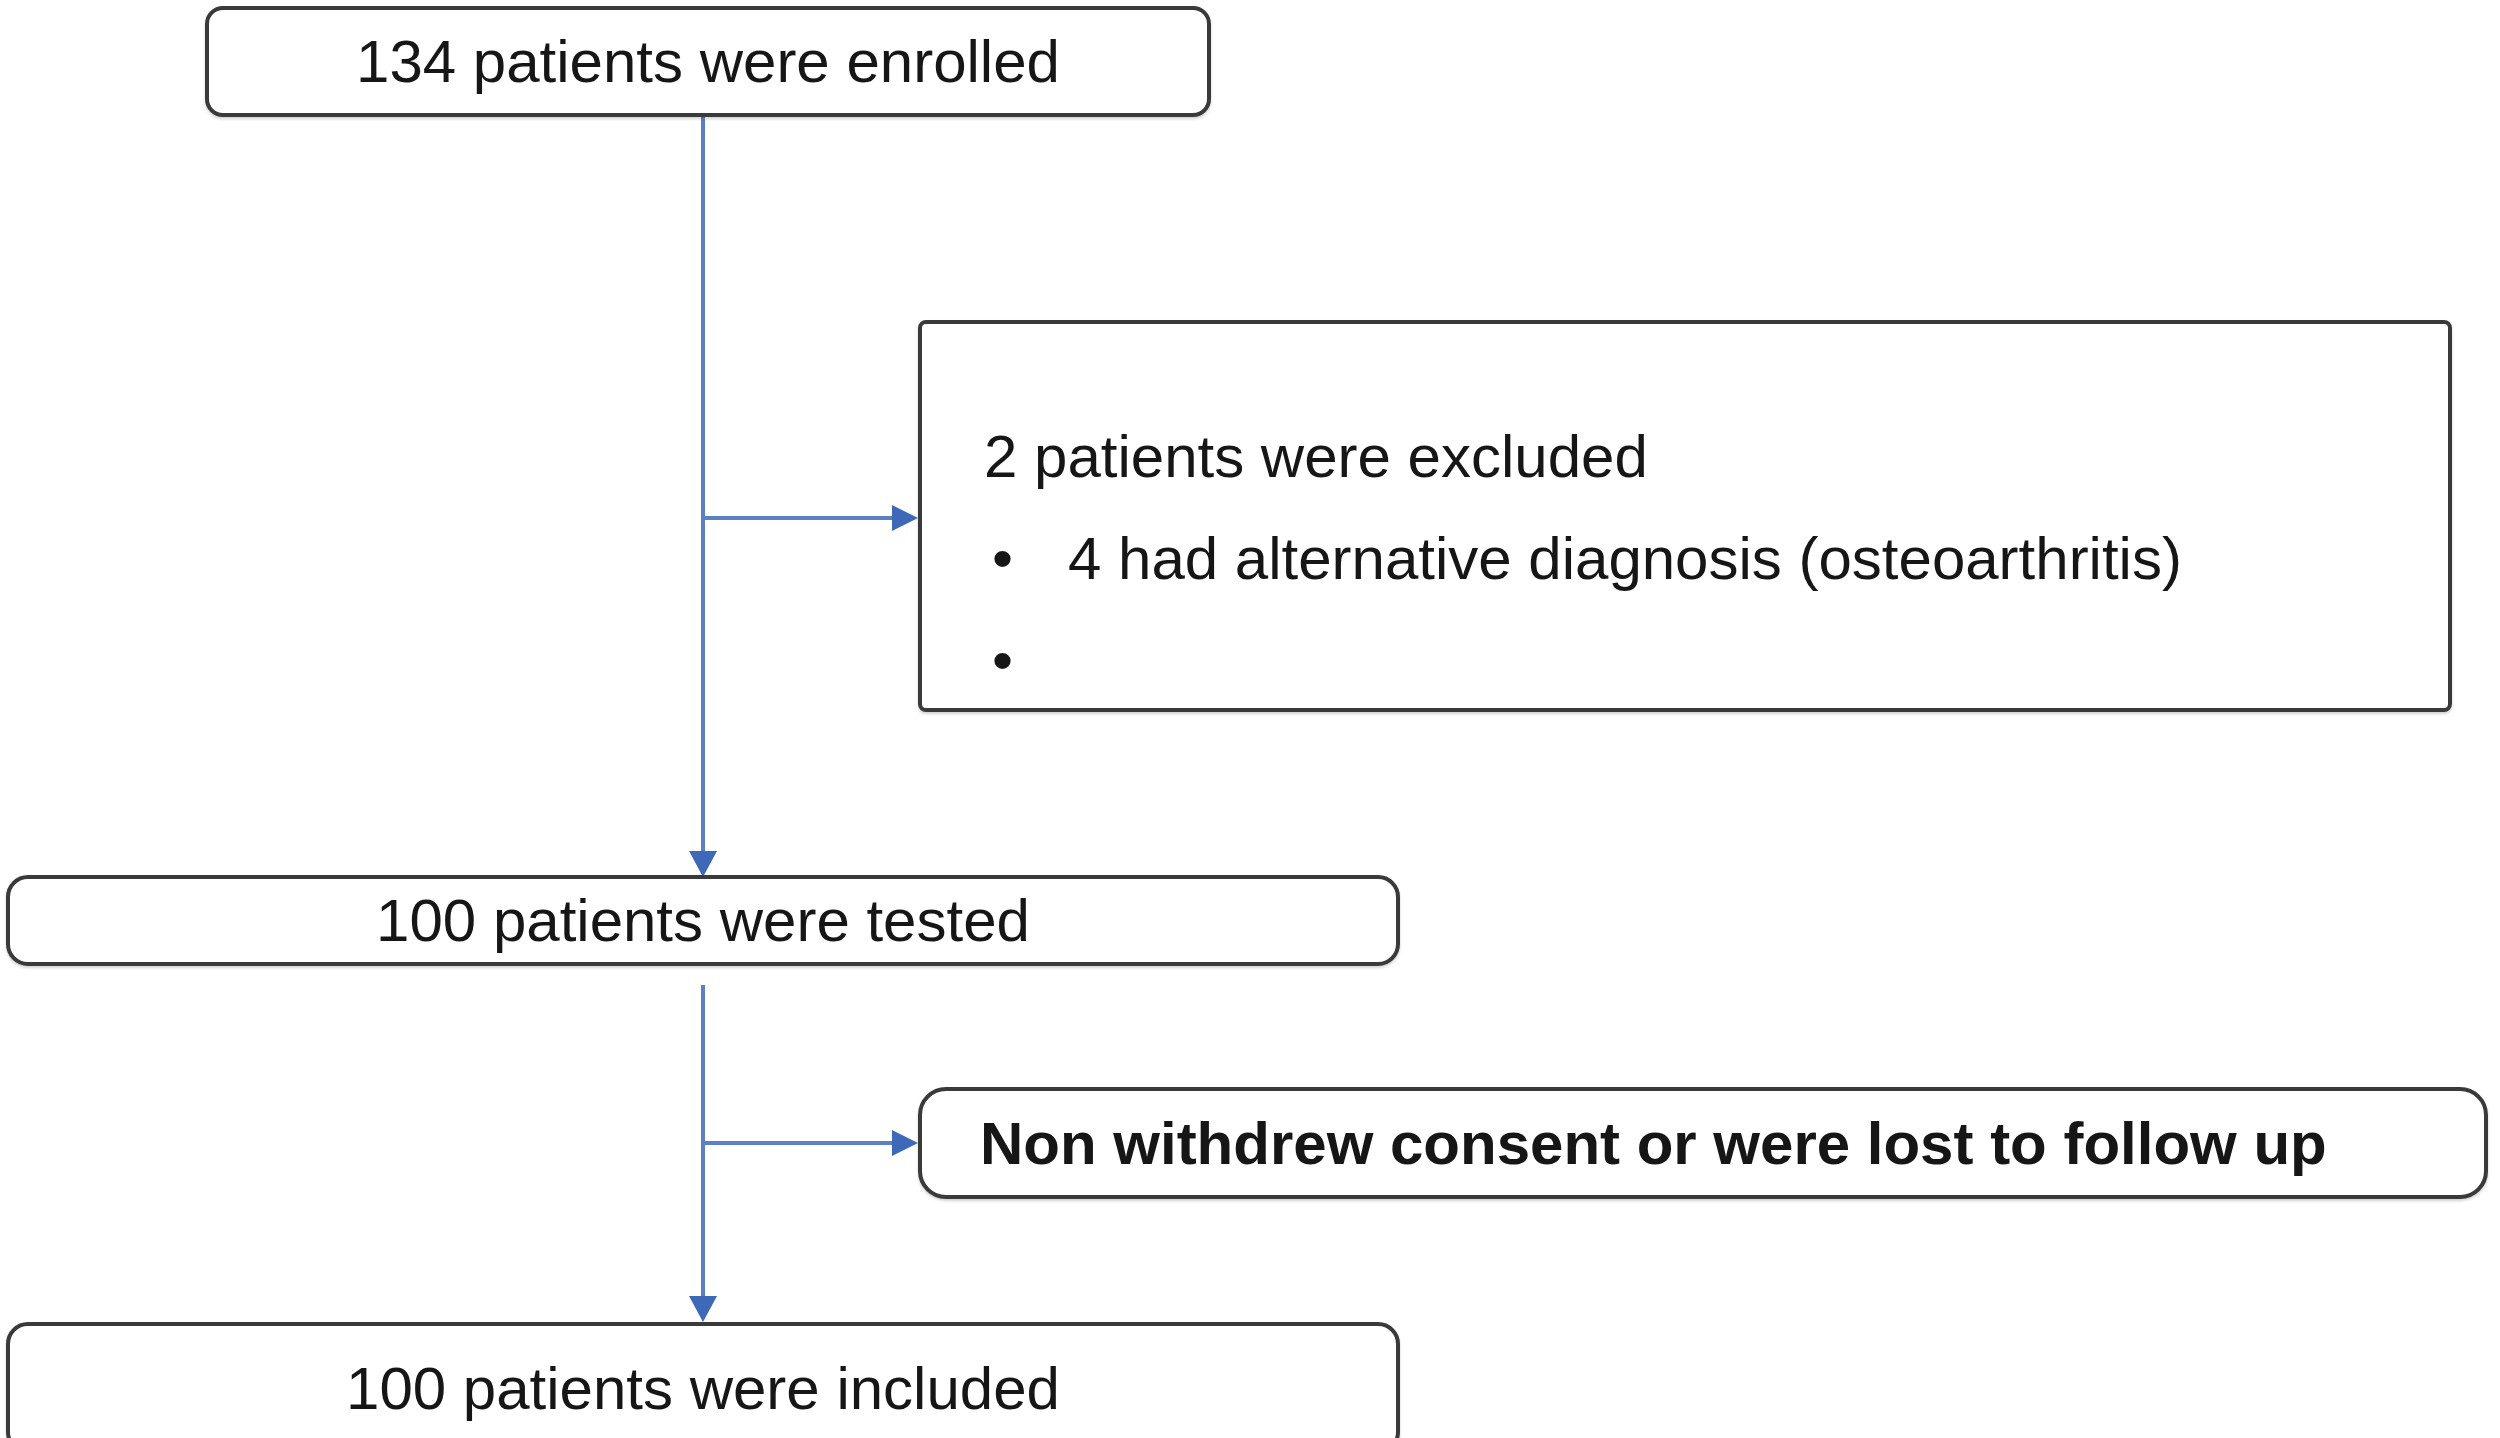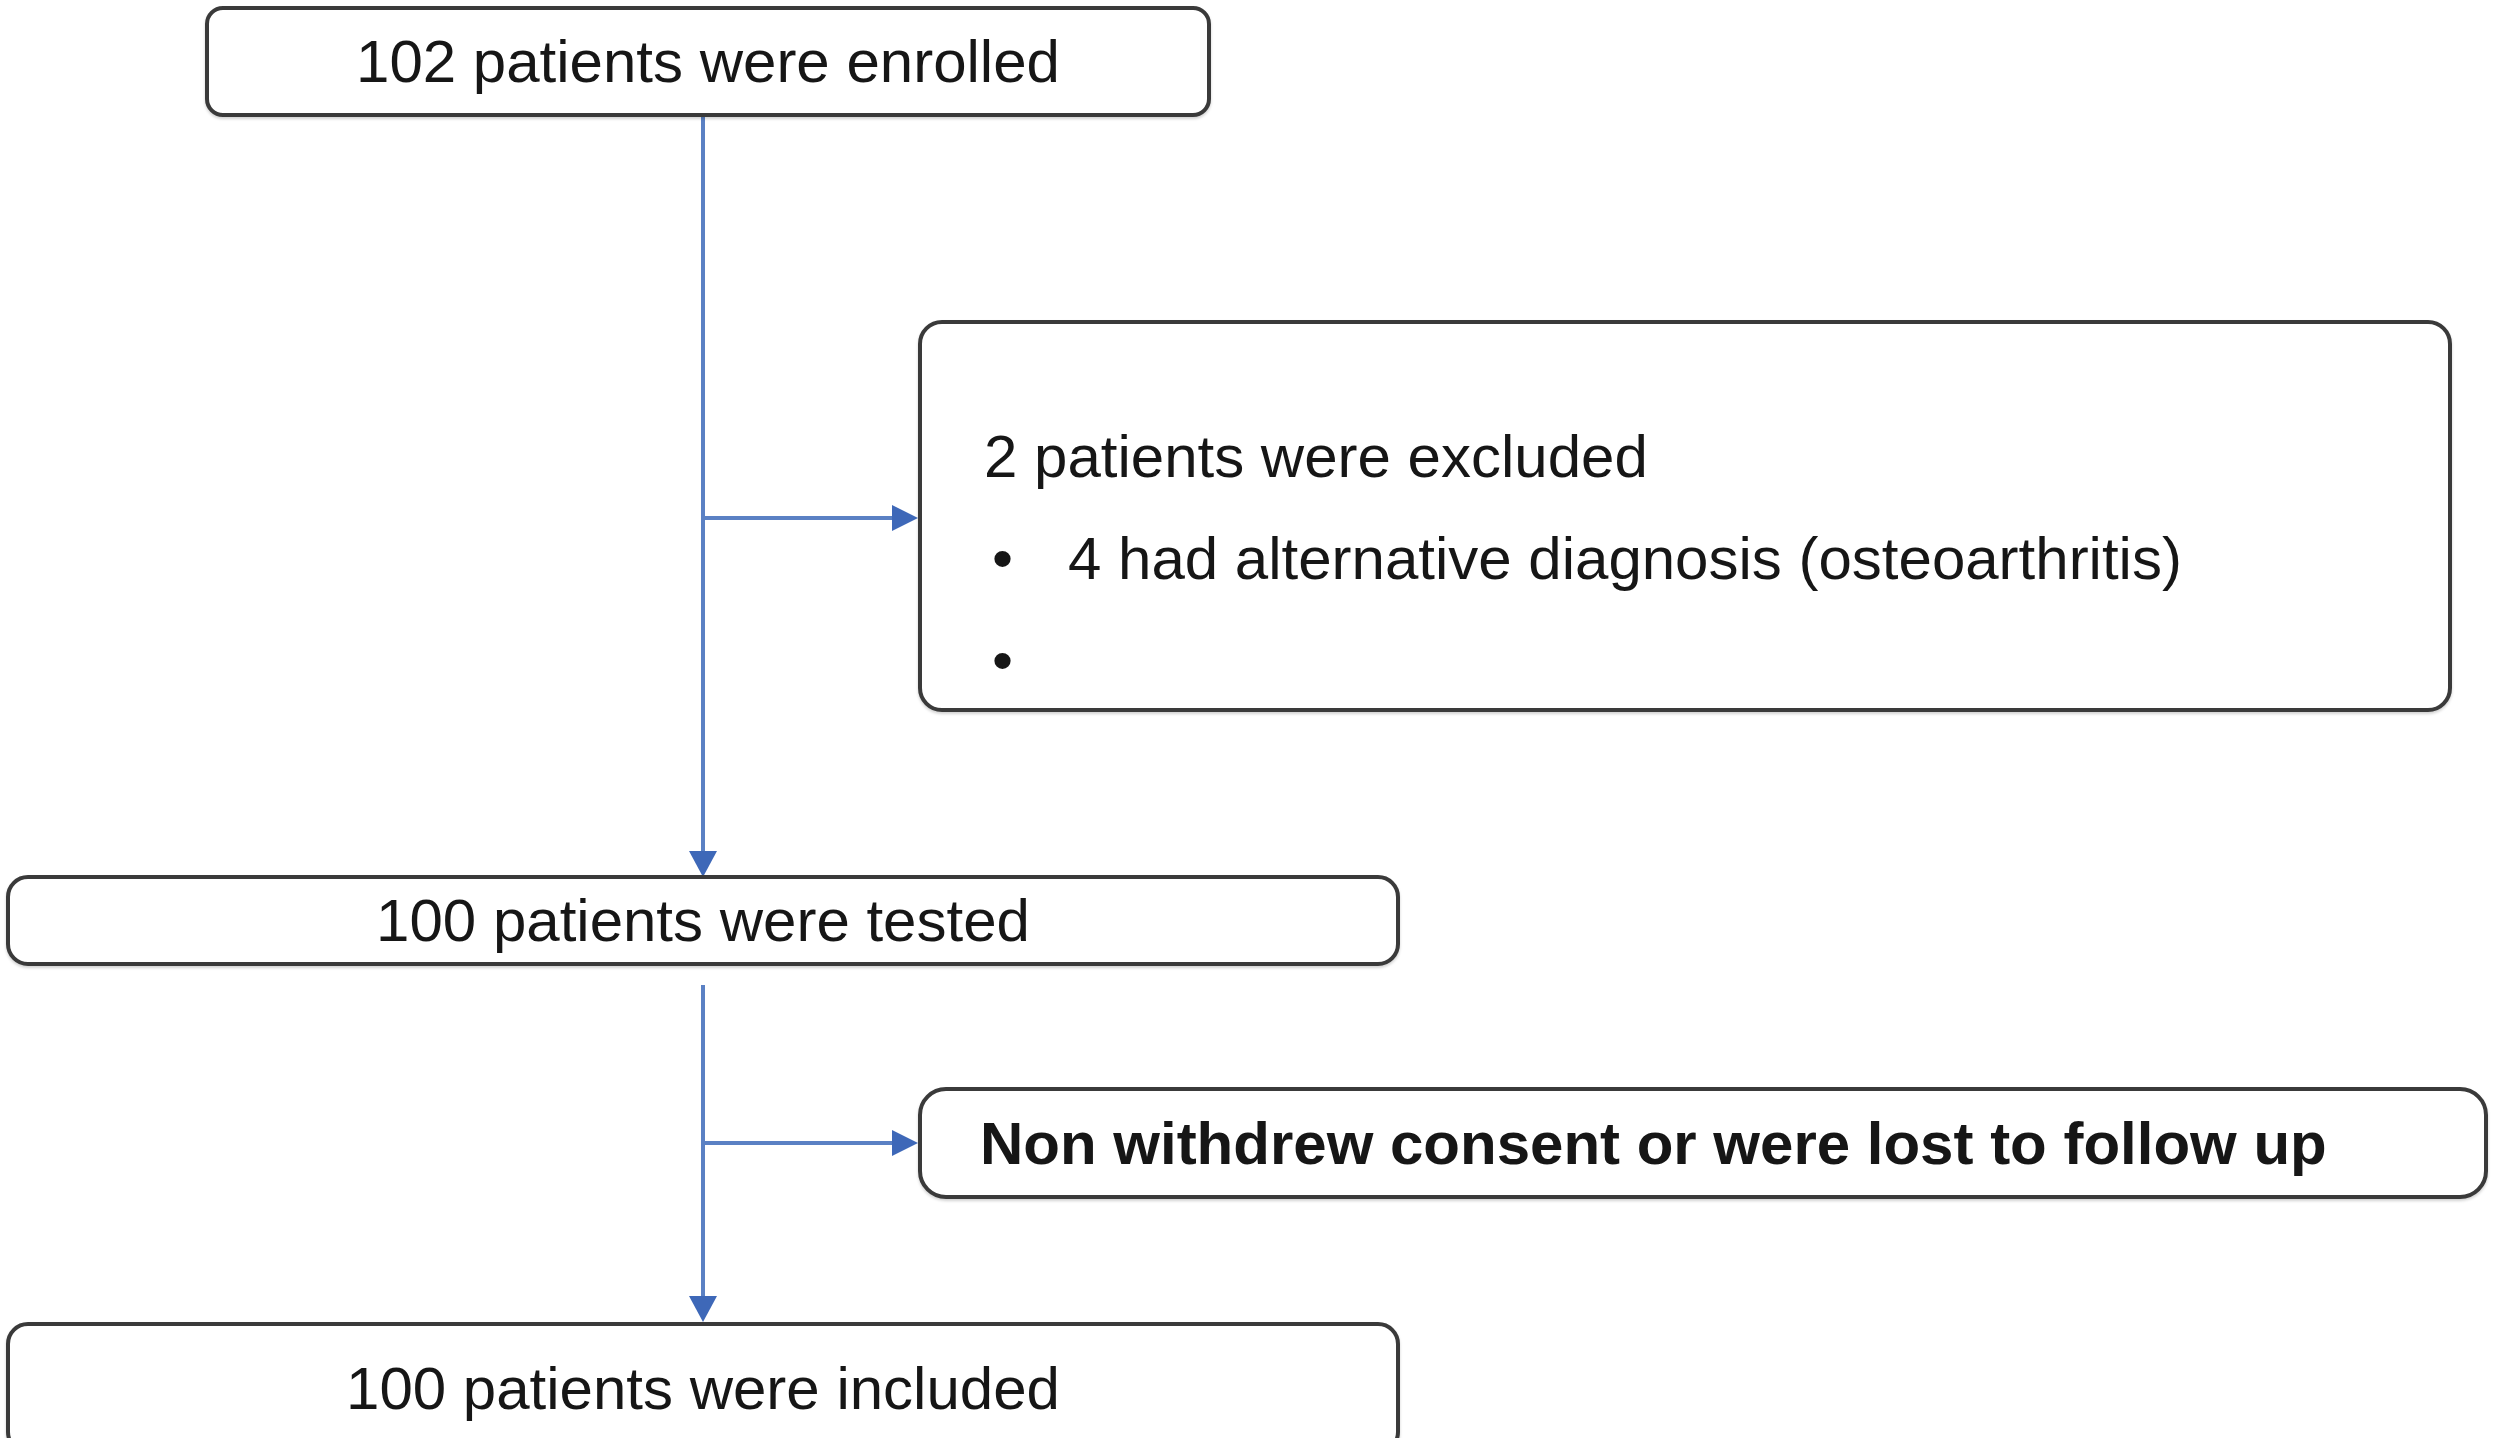--- a/index.html
+++ b/index.html
@@ -27,21 +27,21 @@
     border: 4px solid var(--border);
     box-shadow: 0 2px 3px rgba(0,0,0,0.18);
   }
   .node.centered {
     display: flex;
     align-items: center;
     justify-content: center;
     text-align: center;
   }
   #node-enrolled  { left: 205px; top: 6px;    width: 1006px; height: 111px; border-radius: 18px; }
-  #node-excluded  { left: 918px; top: 320px;  width: 1534px; height: 392px; border-radius: 24px;
+  #node-excluded  { left: 918px; top: 320px;  width: 1534px; height: 392px; border-radius: 8px;
                     padding: 82px 40px 0 62px; line-height: 102px; }
   #node-tested    { left: 6px;   top: 875px;  width: 1394px; height: 91px; border-radius: 22px; }
   #node-lost      { left: 918px; top: 1087px; width: 1570px; height: 112px; border-radius: 28px;
                     display: flex; align-items: center; padding-left: 58px; font-weight: bold; }
   #node-included  { left: 6px;   top: 1322px; width: 1394px; height: 132px; border-radius: 22px; }
 
   .bullet-row { display: flex; }
   .bullet-glyph {
     width: 84px;
     flex: 0 0 84px;
@@ -83,21 +83,21 @@
   <div class="hline" id="connector-h1"></div>
   <div class="head-right" id="head-h1"></div>
 
   <div class="vline" id="connector-v2"></div>
   <div class="head-down" id="head-v2"></div>
 
   <div class="hline" id="connector-h2"></div>
   <div class="head-right" id="head-h2"></div>
 
   <div class="node centered" id="node-enrolled">
-    <span>102 patients were enrolled</span>
+    <span>134 patients were enrolled</span>
   </div>
 
   <div class="node" id="node-excluded">
     <div>2 patients were excluded</div>
     <div class="bullet-row">
       <span class="bullet-glyph">•</span>
       <span>4 had alternative diagnosis (osteoarthritis)</span>
     </div>
     <div class="bullet-row">
       <span class="bullet-glyph">•</span>

